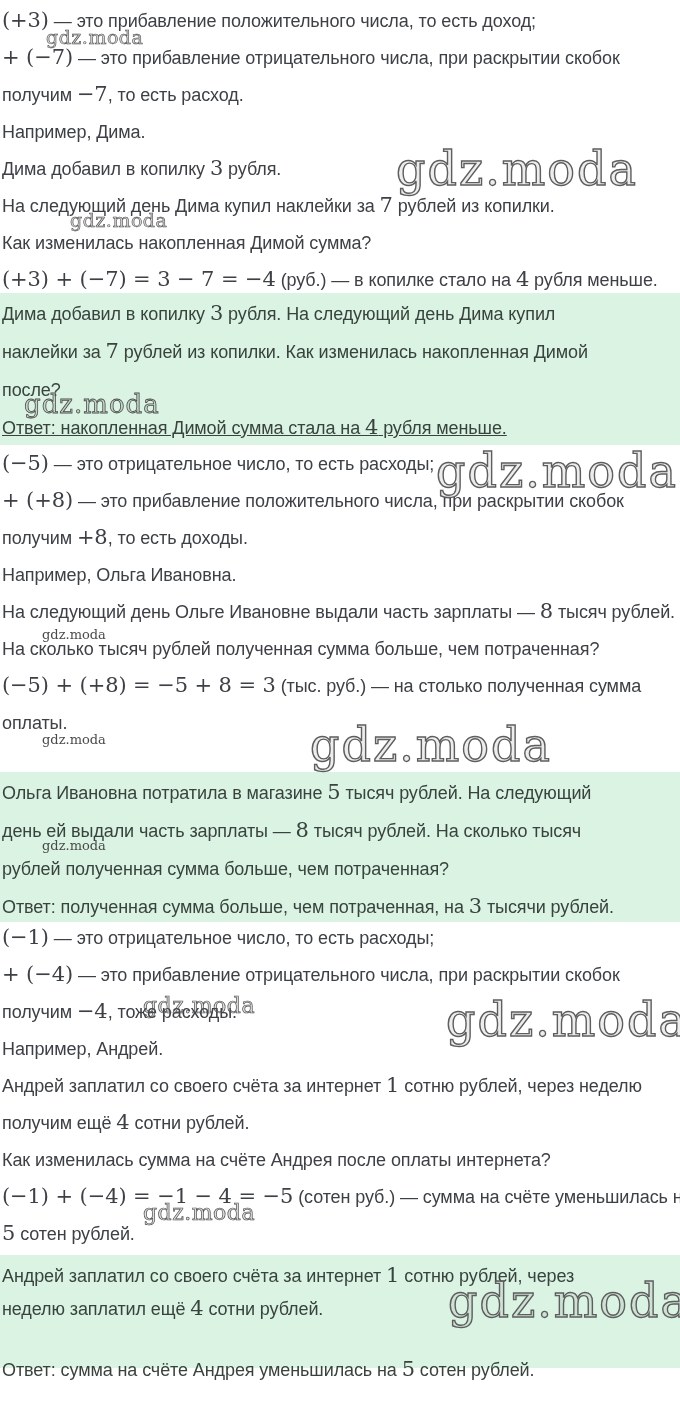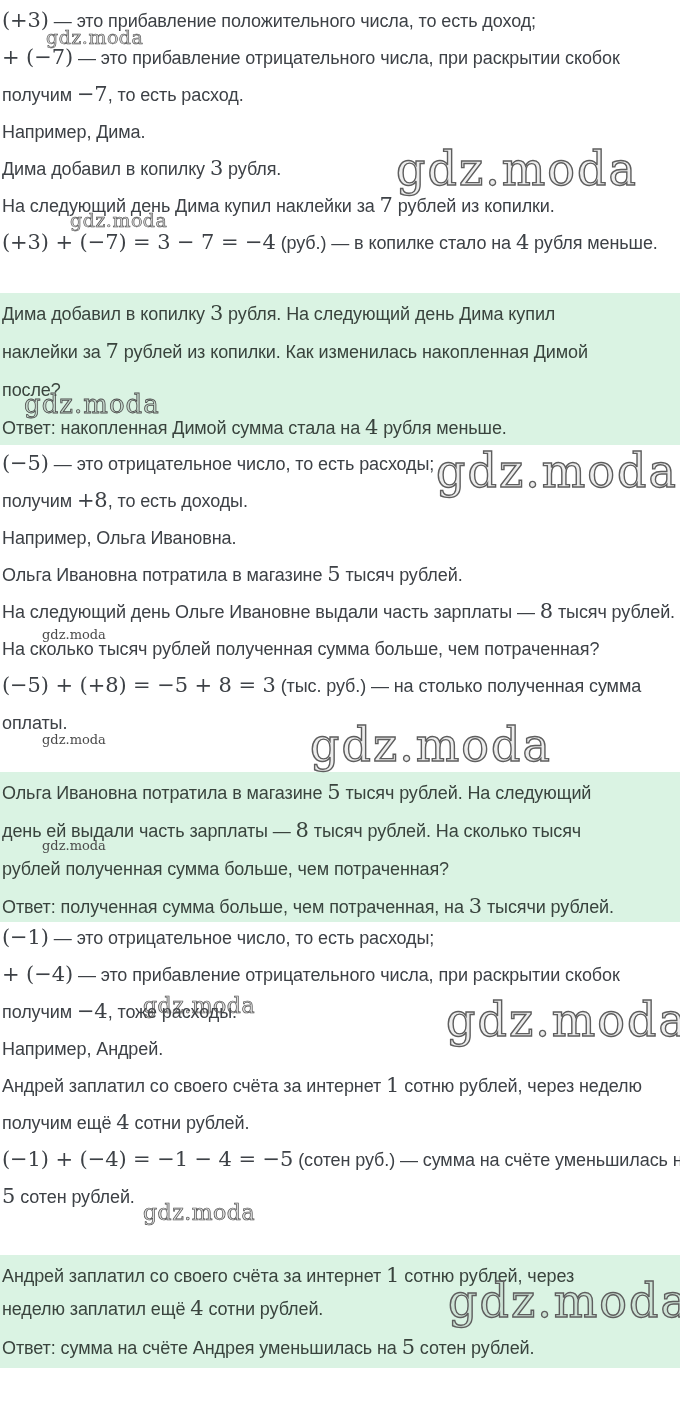--- a/index.html
+++ b/index.html
@@ -12,23 +12,23 @@
   .highlight{background:var(--hl-bg,#daf3e3);color:var(--hl-text,#39433d);padding:8px 10px 8px 2px;}
   .b0{top:8px;}
   .b1{top:293px;height:152px;}
   .b2{top:451px;}
   .b3{top:772px;height:150px;}
   .b4{top:925px;}
   .b5{top:1255px;height:113px;}
   .line{margin:0 0 11px 0;line-height:26px;font-size:18px;letter-spacing:-0.1px;white-space:nowrap;}
   .highlight .line{margin-bottom:12px;}
   .b5 .line{margin-bottom:7px;}
-  .b1 .answer{}
+  .b1 .answer{text-decoration:underline;}
   .b3 .answer{margin-top:8px;}
-  .b5 .answer{margin-top:13px;}
+  .b5 .answer{margin-top:35px;}
   .math{font-family:"DejaVu Serif",serif;font-size:21px;line-height:1;}
   
   .wm{
     position:absolute;font-family:"DejaVu Serif",serif;font-weight:normal;line-height:1;
     pointer-events:none;z-index:5;white-space:nowrap;
   }
   .wm-big{
     font-size:46px;letter-spacing:2px;color:rgba(130,130,130,0.14);
     -webkit-text-stroke:1.4px #5e5e5e;
   }
@@ -55,51 +55,53 @@
 
 <div class="page">
 
   <section class="plain b0">
       <p class="line"><span class="math">(+3)</span><span class="txt"> — это прибавление положительного числа, то есть доход;</span></p>
       <p class="line"><span class="math">+ (−7)</span><span class="txt"> — это прибавление отрицательного числа, при раскрытии скобок</span></p>
       <p class="line"><span class="txt">получим </span><span class="math">−7</span><span class="txt">, то есть расход.</span></p>
       <p class="line"><span class="txt">Например, Дима.</span></p>
       <p class="line"><span class="txt">Дима добавил в копилку </span><span class="math">3</span><span class="txt"> рубля.</span></p>
       <p class="line"><span class="txt">На следующий день Дима купил наклейки за </span><span class="math">7</span><span class="txt"> рублей из копилки.</span></p>
+      <p class="line"><span class="txt">Как изменилась накопленная Димой сумма?</span></p>
       <p class="line"><span class="math">(+3) + (−7) = 3 − 7 = −4</span><span class="txt"> (руб.) — в копилке стало на </span><span class="math">4</span><span class="txt"> рубля меньше.</span></p>
     </section>
   <section class="highlight b1">
       <p class="line"><span class="txt">Дима добавил в копилку </span><span class="math">3</span><span class="txt"> рубля. На следующий день Дима купил</span></p>
       <p class="line"><span class="txt">наклейки за </span><span class="math">7</span><span class="txt"> рублей из копилки. Как изменилась накопленная Димой</span></p>
       <p class="line"><span class="txt">после?</span></p>
       <p class="line answer"><span class="txt">Ответ: накопленная Димой сумма стала на </span><span class="math">4</span><span class="txt"> рубля меньше.</span></p>
     </section>
   <section class="plain b2">
       <p class="line"><span class="math">(−5)</span><span class="txt"> — это отрицательное число, то есть расходы;</span></p>
+      <p class="line"><span class="math">+ (+8)</span><span class="txt"> — это прибавление положительного числа, при раскрытии скобок</span></p>
       <p class="line"><span class="txt">получим </span><span class="math">+8</span><span class="txt">, то есть доходы.</span></p>
       <p class="line"><span class="txt">Например, Ольга Ивановна.</span></p>
-      <p class="line"><span class="txt">Ольга Ивановна потратила в магазине </span><span class="math">5</span><span class="txt"> тысяч рублей.</span></p>
       <p class="line"><span class="txt">На следующий день Ольге Ивановне выдали часть зарплаты — </span><span class="math">8</span><span class="txt"> тысяч рублей.</span></p>
       <p class="line"><span class="txt">На сколько тысяч рублей полученная сумма больше, чем потраченная?</span></p>
       <p class="line"><span class="math">(−5) + (+8) = −5 + 8 = 3</span><span class="txt"> (тыс. руб.) — на столько полученная сумма</span></p>
       <p class="line"><span class="txt">оплаты.</span></p>
     </section>
   <section class="highlight b3">
       <p class="line"><span class="txt">Ольга Ивановна потратила в магазине </span><span class="math">5</span><span class="txt"> тысяч рублей. На следующий</span></p>
       <p class="line"><span class="txt">день ей выдали часть зарплаты — </span><span class="math">8</span><span class="txt"> тысяч рублей. На сколько тысяч</span></p>
       <p class="line"><span class="txt">рублей полученная сумма больше, чем потраченная?</span></p>
       <p class="line answer"><span class="txt">Ответ: полученная сумма больше, чем потраченная, на </span><span class="math">3</span><span class="txt"> тысячи рублей.</span></p>
     </section>
   <section class="plain b4">
       <p class="line"><span class="math">(−1)</span><span class="txt"> — это отрицательное число, то есть расходы;</span></p>
       <p class="line"><span class="math">+ (−4)</span><span class="txt"> — это прибавление отрицательного числа, при раскрытии скобок</span></p>
       <p class="line"><span class="txt">получим </span><span class="math">−4</span><span class="txt">, тоже расходы.</span></p>
       <p class="line"><span class="txt">Например, Андрей.</span></p>
       <p class="line"><span class="txt">Андрей заплатил со своего счёта за интернет </span><span class="math">1</span><span class="txt"> сотню рублей, через неделю</span></p>
       <p class="line"><span class="txt">получим ещё </span><span class="math">4</span><span class="txt"> сотни рублей.</span></p>
+      <p class="line"><span class="txt">Как изменилась сумма на счёте Андрея после оплаты интернета?</span></p>
       <p class="line"><span class="math">(−1) + (−4) = −1 − 4 = −5</span><span class="txt"> (сотен руб.) — сумма на счёте уменьшилась на</span></p>
       <p class="line"><span class="math">5</span><span class="txt"> сотен рублей.</span></p>
     </section>
   <section class="highlight b5">
       <p class="line"><span class="txt">Андрей заплатил со своего счёта за интернет </span><span class="math">1</span><span class="txt"> сотню рублей, через</span></p>
       <p class="line"><span class="txt">неделю заплатил ещё </span><span class="math">4</span><span class="txt"> сотни рублей.</span></p>
       <p class="line answer"><span class="txt">Ответ: сумма на счёте Андрея уменьшилась на </span><span class="math">5</span><span class="txt"> сотен рублей.</span></p>
     </section>
 
   <div class="wm wm-sm  wm1">gdz.moda</div>

